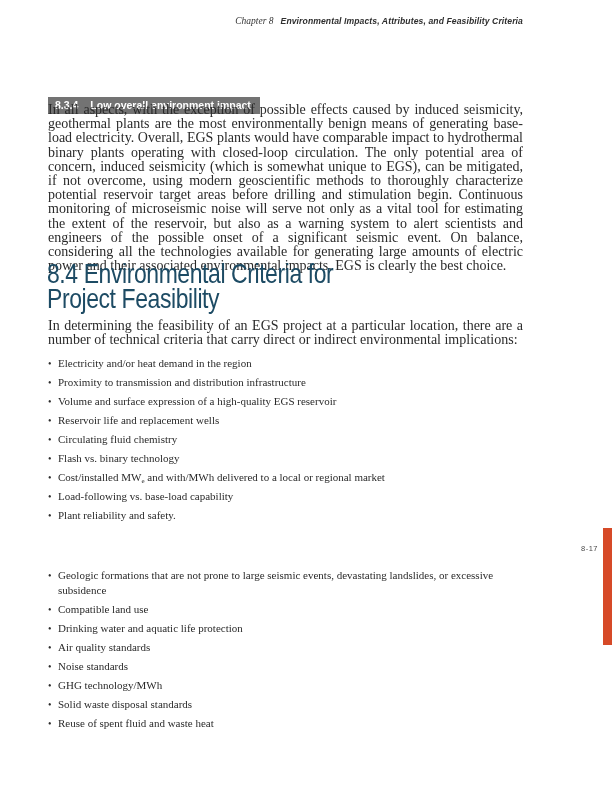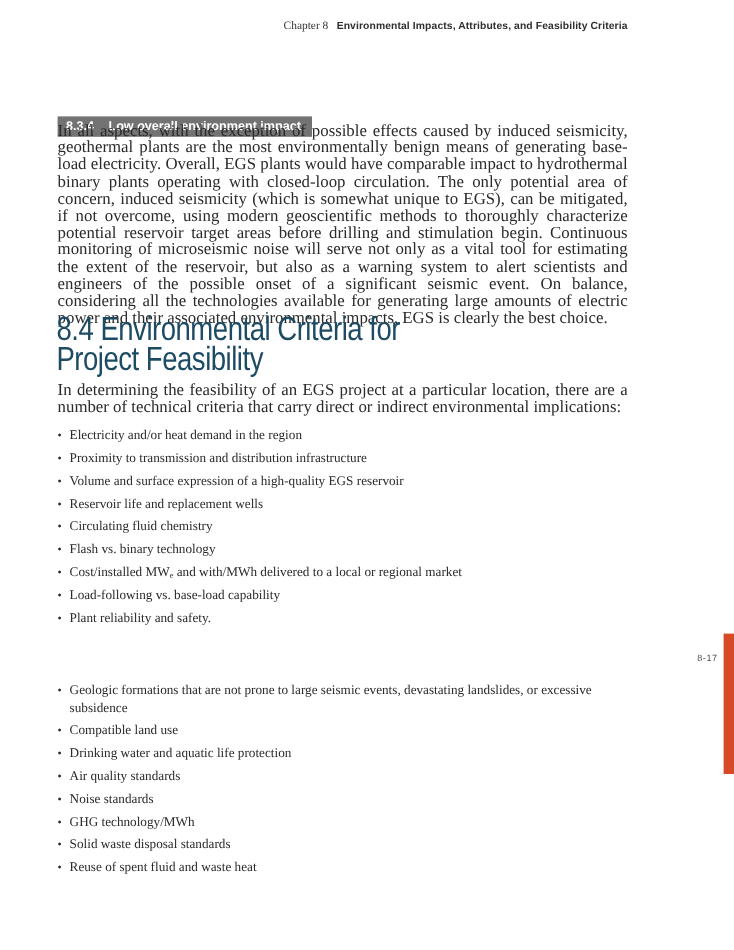--- a/index.html
+++ b/index.html
@@ -15,20 +15,21 @@
 
   
   .running-header {
     position: absolute;
     top: 16px;
     right: 89px;
     white-space: nowrap;
     display: flex;
     align-items: baseline;
     gap: 7px;
+    font-style: italic;
   }
   .chapter-label {
     font-family: "Liberation Serif", serif;
     font-size: 9.5px;
     color: #333333;
   }
   .chapter-title {
     font-family: "Liberation Sans", sans-serif;
     font-size: 8.6px;
     font-weight: bold;

